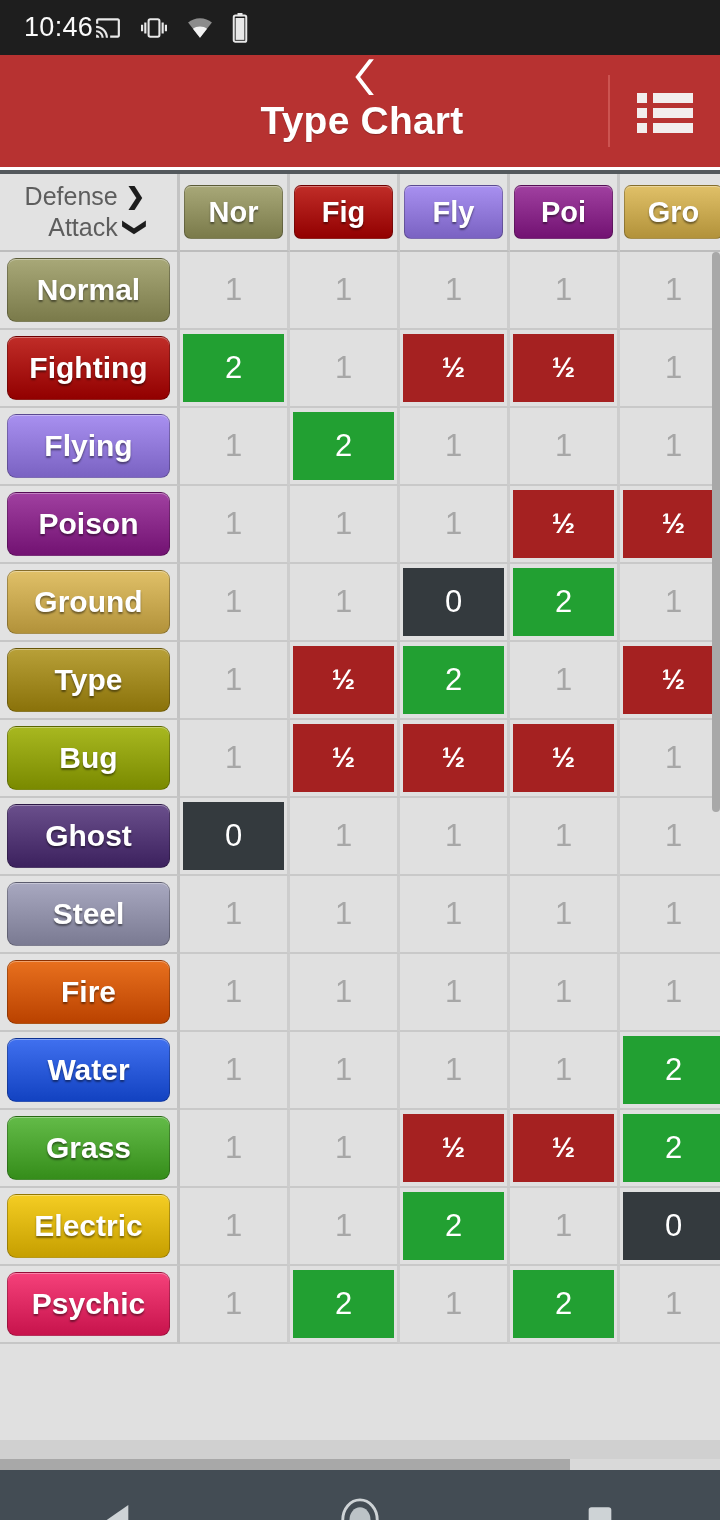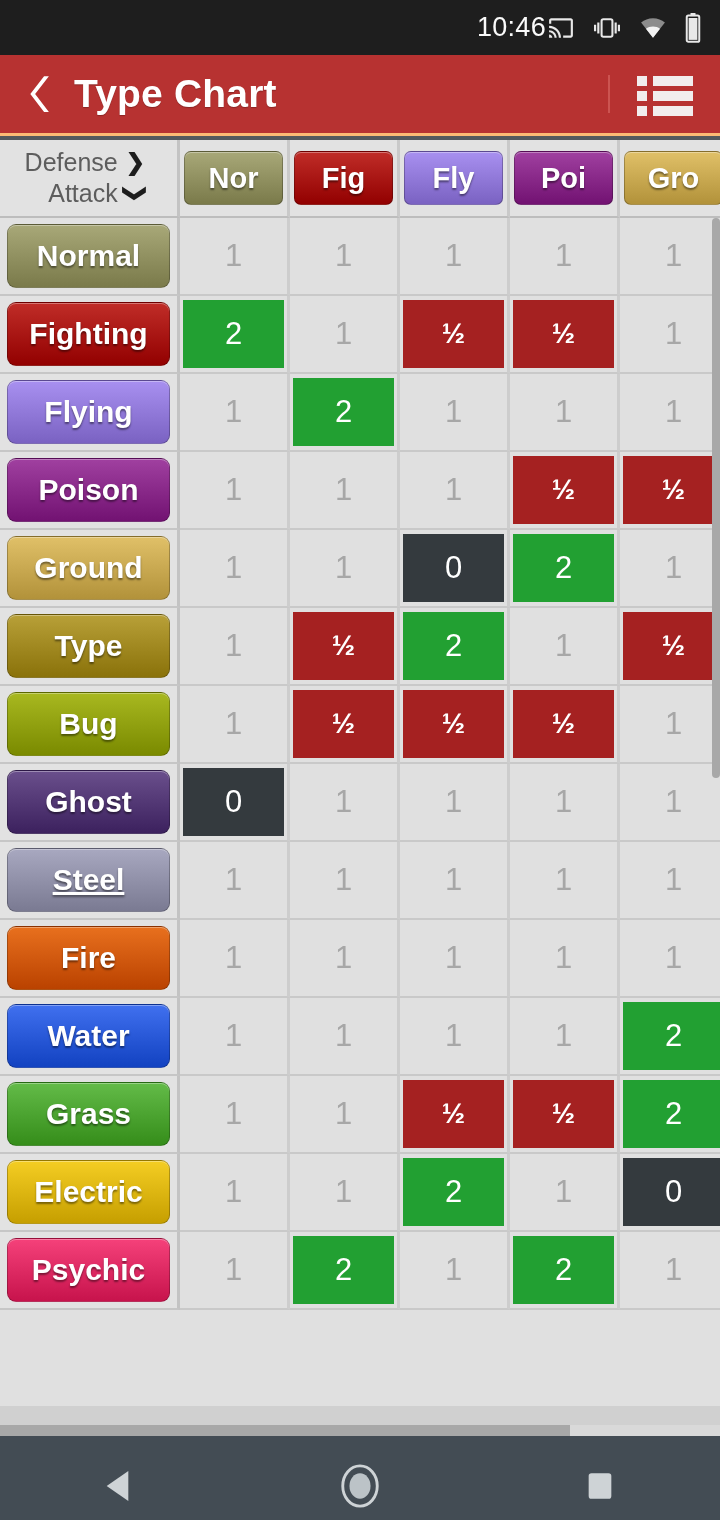--- a/index.html
+++ b/index.html
@@ -6,32 +6,33 @@
   html, body {
     width:720px; height:1520px;
     background:#3f474e;
     font-family:"Liberation Sans", sans-serif;
     overflow:hidden;
   }
 
   
   .statusbar{
     height:55px; background:#1e1e1e; color:#fff;
-    display:flex; align-items:center; justify-content:flex-end;
+    display:flex; align-items:center; justify-content:flex-start;
     padding:0 18px 0 24px;
   }
   .status-time{ font-size:27px; letter-spacing:.3px; color:#fafafa; }
   .status-icons{ display:flex; align-items:center; gap:16px; }
   .status-icons svg{ display:block; }
 
   
   .appbar{
-    height:81px; background:#b73231;
+    height:115px; background:#b73231;
     display:flex; align-items:center; position:relative;
-    border-bottom:3px solid #fdba74;
+    border-bottom:3px solid #ffffff;
+    flex-direction:column;
   }
   .back-btn{
     width:56px; display:flex; align-items:center; justify-content:center;
     margin-left:14px;
   }
   .appbar-title{
     color:#fff; font-size:39px; font-weight:bold; margin-left:4px;
     letter-spacing:.2px; text-shadow:0 1px 1px rgba(0,0,0,.25);
   }
   .appbar-divider{
@@ -378,21 +379,21 @@
           </div>
           <div class="data-cell">
             <div class="val v1">1</div>
           </div>
           <div class="data-cell">
             <div class="val v1">1</div>
           </div>
         </div>
         <div class="row">
           <div class="rowhdr-cell">
-            <div class="badge" style="background: linear-gradient(rgb(168, 168, 192), rgb(122, 122, 146)); text-decoration: underline;">Steel</div>
+            <div class="badge" style="background: linear-gradient(rgb(168, 168, 192), rgb(122, 122, 146));">Steel</div>
           </div>
           <div class="data-cell">
             <div class="val v1">1</div>
           </div>
           <div class="data-cell">
             <div class="val v1">1</div>
           </div>
           <div class="data-cell">
             <div class="val v1">1</div>
           </div>

